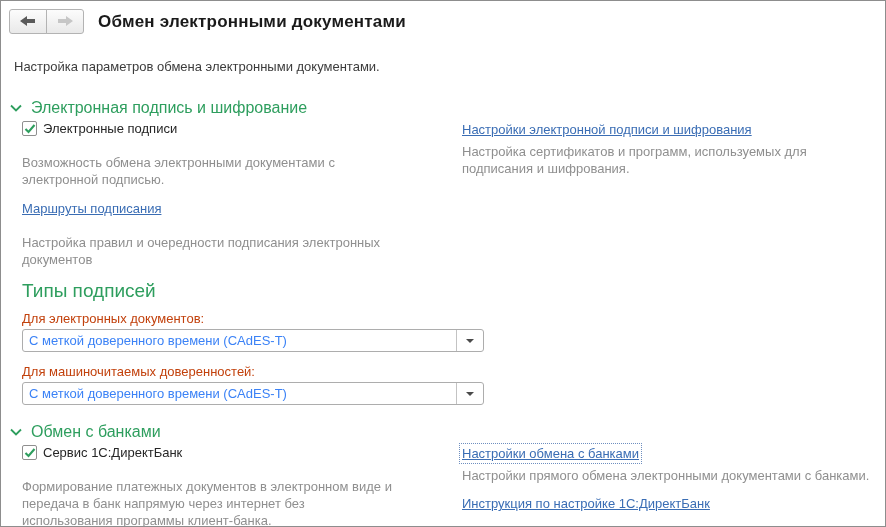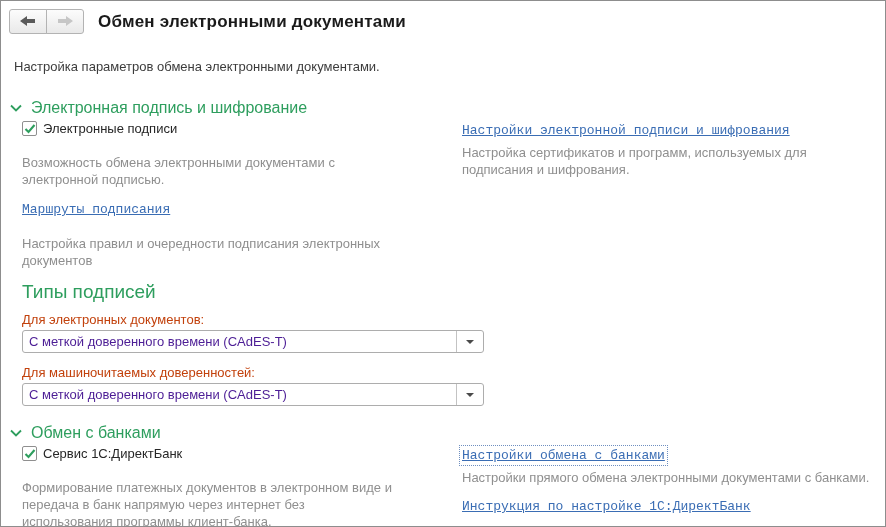--- a/index.html
+++ b/index.html
@@ -89,21 +89,20 @@
     white-space: pre-line;
     margin-top: 18px;
   }
   .col-r .desc.first { margin-top: 6px; }
 
   a.link {
     color: #3A6DB4;
     text-decoration: underline;
     cursor: pointer;
     display: inline-block;
-    font-family: Liberation Mono, monospace;
   }
   a.link.focused {
     outline: 1px dotted #6f8fc0;
     outline-offset: 2px;
   }
   .link-row { margin-top: 13px; }
   .col-r .link-row-top { margin-top: 5px; }
   .col-r .link-row-2 { margin-top: 12px; }
 
   .sub-header {
@@ -120,21 +119,21 @@
     border: 1px solid #adadad;
     border-radius: 3px;
     background: #fff;
     display: flex;
     align-items: stretch;
     cursor: pointer;
   }
   .combo-text {
     flex: 1;
     padding: 3px 6px 0 6px;
-    color: #4c1d95;
+    color: #3b82f6;
     white-space: nowrap;
     overflow: hidden;
   }
   .combo-btn {
     width: 27px;
     border-left: 1px solid #c3c3c3;
     display: flex; align-items: center; justify-content: center;
     border-radius: 0 3px 3px 0;
   }
   .tri-down {

